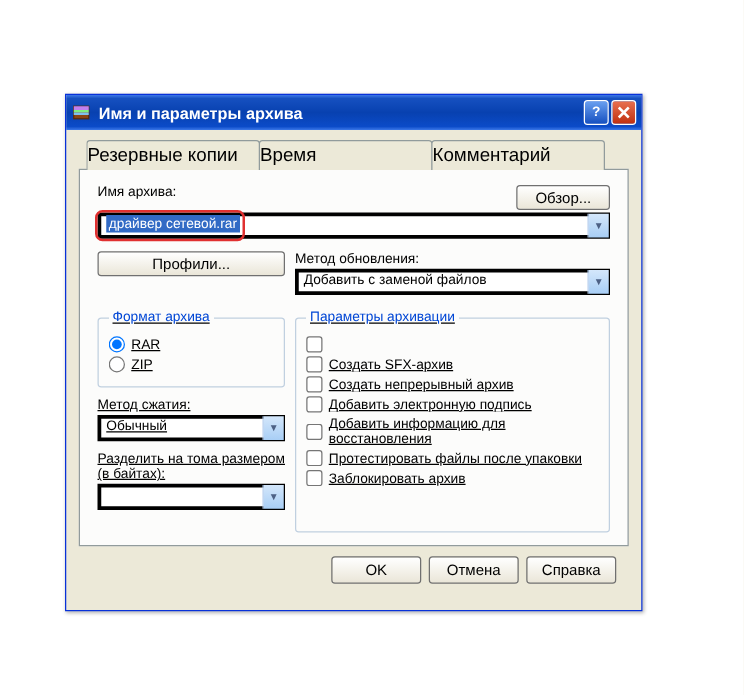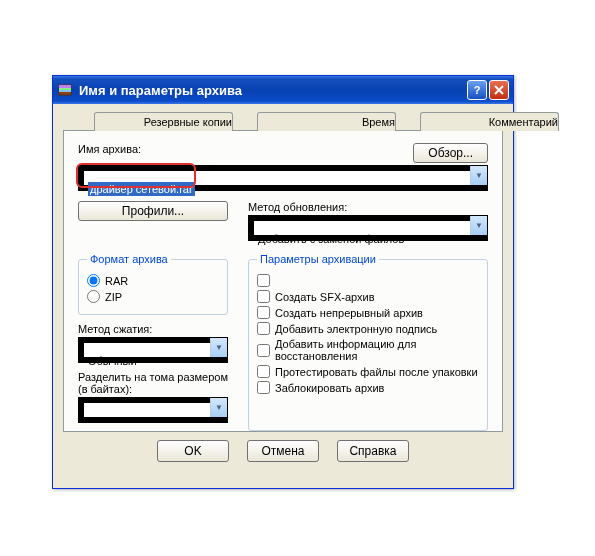--- a/index.html
+++ b/index.html
@@ -72,26 +72,25 @@
 }
 .tab-row.top {
   margin-left: 6px;
 }
 .tab {
   background: #ece9d8;
   border: 1px solid #919b9c;
   border-bottom: none;
   border-radius: 3px 3px 0 0;
   padding: 3px 0;
-  text-align: right;
-  font-size: 11px;
+  text-align: left;
+  font-size: 15px;
   cursor: pointer;
   flex: 1;
   margin-right: -1px;
-  margin-left: 25px;
 }
 .tab-row.top .tab {
   width: 139px;
   flex: none;
 }
 .tab-row.bottom .tab {
   flex: 1;
 }
 .tab.active {
   background: #fcfcfb;
@@ -124,25 +123,25 @@
   cursor: pointer;
   font-family: inherit;
 }
 .archive-name {
   margin-top: 2px;
   position: relative;
 }
 .combo, .textcombo {
   width: 100%;
   height: 21px;
-  border: 6px solid #000000;
+  border: 3px solid #000000;
   background: #fff;
   font-size: 11px;
   font-family: inherit;
-  padding: 12px 22px 2px 4px;
+  padding: 0 22px 2px 4px;
   position: relative;
 }
 .combo-wrap {
   position: relative;
 }
 .combo-arrow {
   position: absolute;
   right: 1px;
   top: 1px;
   width: 17px;
@@ -166,21 +165,21 @@
   border-radius: 6px;
   pointer-events: none;
 }
 .selected-text {
   background: #316ac5;
   color: #fff;
   padding: 1px 2px;
 }
 .cols {
   display: flex;
-  gap: 20px;
+  gap: 8px;
   margin-top: 10px;
 }
 .col-left { width: 150px; }
 .col-right { flex: 1; }
 .wide-btn {
   width: 100%;
   padding: 2px 0;
 }
 fieldset {
   border: 1px solid #c0d0e0;
@@ -197,22 +196,22 @@
   display: flex;
   align-items: center;
   margin: 3px 0;
   font-size: 11px;
 }
 .radio-row input, .check-row input {
   margin: 0 5px 0 0;
 }
 .footer {
   display: flex;
-  justify-content: center;
-  gap: 18px;
+  justify-content: flex-end;
+  gap: 6px;
   padding: 8px 10px 0 10px;
 }
 .footer .btn {
   width: 72px;
   padding: 3px 0;
 }
 </style>
 </head>
 <body>
 
@@ -261,21 +260,21 @@
           </div>
           <div class="col-right">
             <div class="label">Метод обновления:</div>
             <div class="combo-wrap">
               <div class="combo">Добавить с заменой файлов</div>
               <div class="combo-arrow">▼</div>
             </div>
           </div>
         </div>
 
-        <div class="cols" style="margin-top:12px;">
+        <div class="cols" style="margin-top:12px;text-decoration:underline;">
           <div class="col-left">
             <fieldset>
               <legend>Формат архива</legend>
               <label class="radio-row">
                 <input type="radio" name="fmt" checked="" style="">
                 <span>RAR</span>
               </label>
               <label class="radio-row">
                 <input type="radio" name="fmt" style="">
                 <span>ZIP</span>

